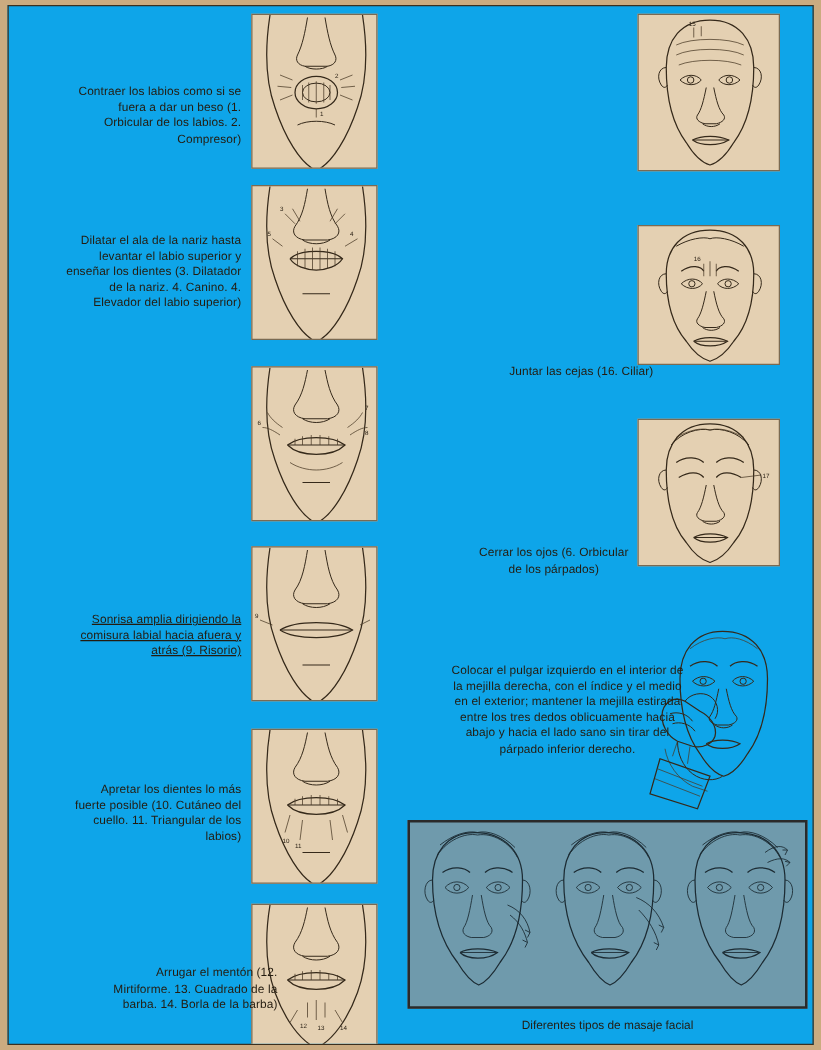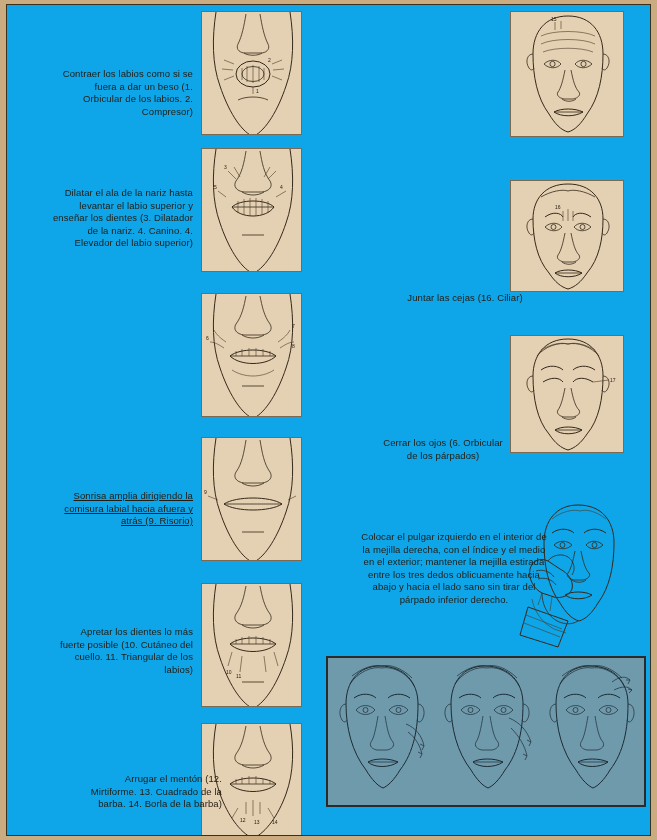--- a/index.html
+++ b/index.html
@@ -332,15 +332,16 @@
           <path class="mline2" d="M50 58 C48 70 46 80 43 84 C41 88 44 91 49 92 L59 92 C64 91 67 88 65 84 C61 80 59 70 57 58"></path>
           <path class="mline" d="M40 104 C46 100 62 100 70 104 C62 110 46 110 40 104"></path>
           <path class="mline2" d="M40 104 L70 104"></path>
           <path class="mline2" d="M18 46 C12 46 10 56 14 62 C16 65 18 64 19 62"></path>
           <path class="mline2" d="M90 46 C96 46 98 56 94 62 C92 65 90 64 89 62"></path>
           <path class="mline2" d="M74 24 C82 18 88 18 92 22 M76 32 C84 28 90 28 94 32"></path>
           <path class="mline2" d="M92 22 L88 22 M92 22 L90 26 M94 32 L90 31 M94 32 L91 35"></path>
         </g>
       </svg>
     </div>
+    <div id="massage-caption">Diferentes tipos de masaje facial</div>
 
   </div>
 </div>
 
 </body></html>

